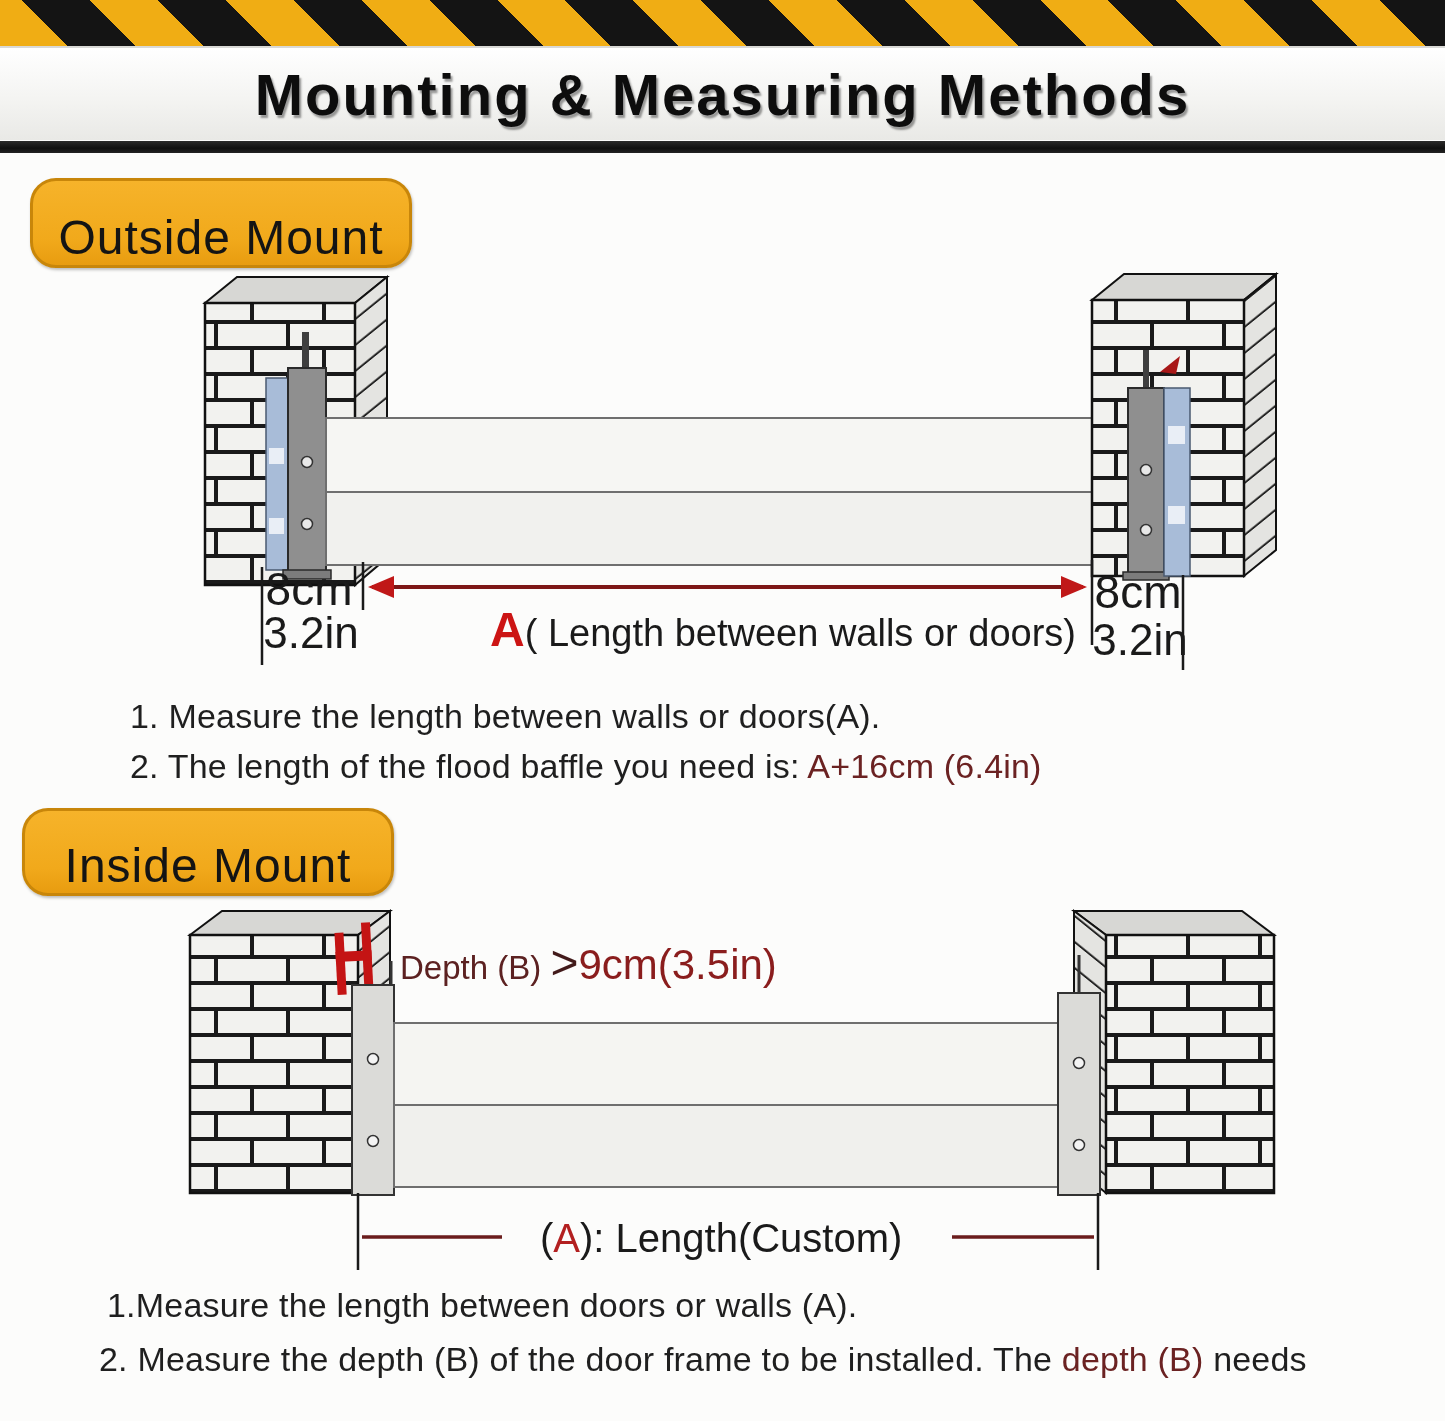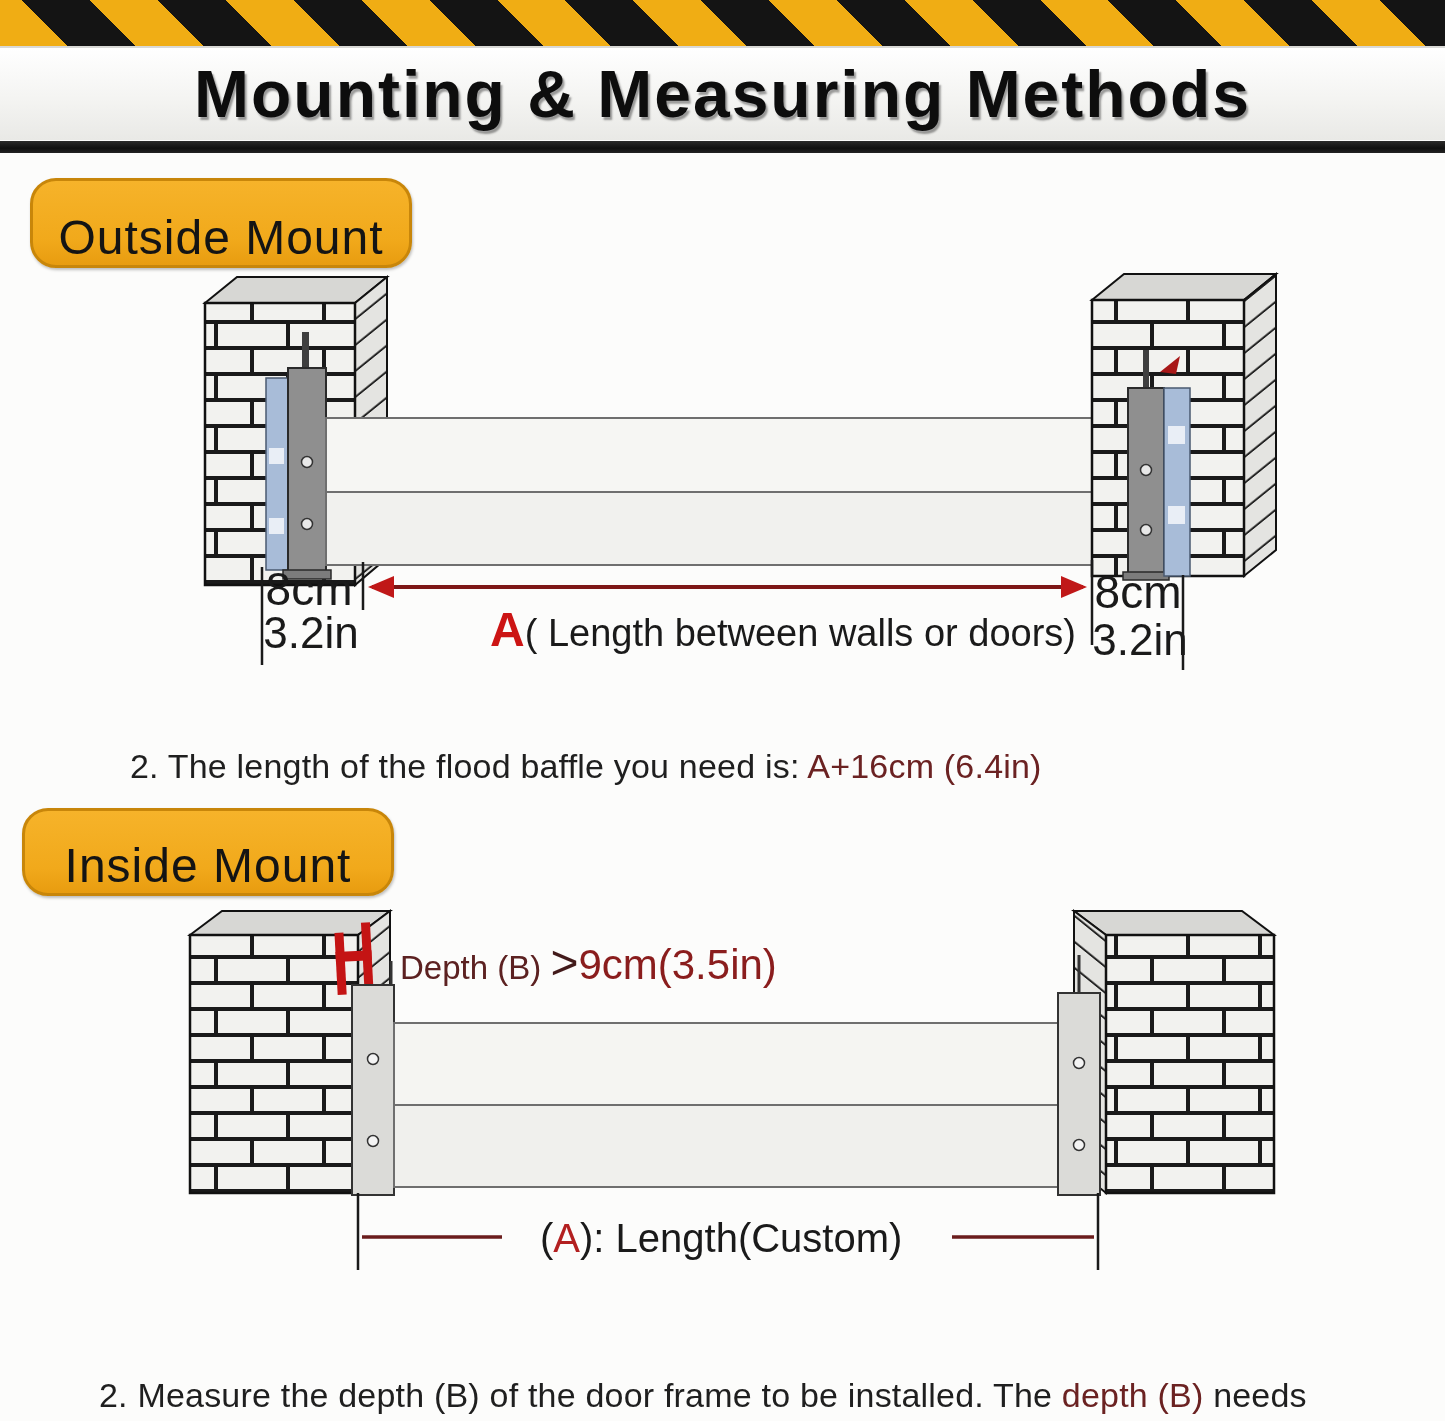--- a/index.html
+++ b/index.html
@@ -20,21 +20,21 @@
     background:repeating-linear-gradient(45deg,
       var(--hazard-yellow) 0 48px, var(--hazard-black) 48px 96px);
     border-bottom:2px solid #d9d9d6;
   }
   .title-band{
     position:absolute; left:0; top:48px; width:100%; height:92px;
     background:linear-gradient(180deg,#ffffff 0%,#f4f4f2 55%,#e9e9e6 100%);
     display:flex; align-items:center; justify-content:center;
   }
   .page-title{
-    font-size:66px; font-weight:bold; letter-spacing:2px; color:var(--title-text);
+    font-size:58px; font-weight:bold; letter-spacing:2px; color:var(--title-text);
     text-shadow:2px 3px 2px rgba(0,0,0,0.38), 0 1px 0 #ffffff;
     white-space:nowrap;
   }
   .title-bar{
     position:absolute; left:0; top:141px; width:100%; height:12px;
     background:linear-gradient(180deg,#2b2b2b,#101010 60%,#232323);
   }
   .badge{
     position:absolute; box-sizing:border-box;
     background:linear-gradient(180deg,#f6b32a,var(--accent-yellow) 70%,#e89c10);
@@ -123,20 +123,23 @@
       <polygon points="368,317 394,306 394,328" fill="#C01818"></polygon>
       <polygon points="1087,317 1061,306 1061,328" fill="#C01818"></polygon>
       <text x="309" y="335" text-anchor="middle" font-size="46" fill="#1a1a1a">8cm</text>
       <text x="311" y="378" text-anchor="middle" font-size="44" fill="#1a1a1a">3.2in</text>
       <text x="1138" y="338" text-anchor="middle" font-size="46" fill="#1a1a1a">8cm</text>
       <text x="1140" y="385" text-anchor="middle" font-size="44" fill="#1a1a1a">3.2in</text>
       <text x="490" y="376" font-size="38"><tspan font-size="48" font-weight="bold" fill="#CC1414">A</tspan><tspan fill="#1a1a1a">( Length between walls or doors)</tspan></text>
     </g>
   </svg>
 
+  <div class="steps" style="left:130px; top:697px;">
+    <span>1. Measure the length between walls or doors(A).</span>
+  </div>
   <div class="steps" style="left:130px; top:747px;">
     <span>2. The length of the flood baffle you need is: </span><span class="hl">A+16cm (6.4in)</span>
   </div>
 
   <div class="badge inside">
     <span>Inside Mount</span>
   </div>
 
   <svg class="diagram" style="top:905px" width="1445" height="380" viewBox="0 0 1445 380">
     <defs>
@@ -190,17 +193,20 @@
 
     <g>
       <line x1="358" y1="288" x2="358" y2="365" stroke="#1a1a1a" stroke-width="2.5"></line>
       <line x1="1098" y1="288" x2="1098" y2="365" stroke="#1a1a1a" stroke-width="2.5"></line>
       <line x1="362" y1="332" x2="502" y2="332" stroke="#6B1D1D" stroke-width="3.5"></line>
       <line x1="952" y1="332" x2="1094" y2="332" stroke="#6B1D1D" stroke-width="3.5"></line>
       <text x="540" y="347" font-size="40"><tspan fill="#1a1a1a">(</tspan><tspan fill="#b32020">A</tspan><tspan fill="#1a1a1a">): Length(Custom)</tspan></text>
     </g>
   </svg>
 
-  <div class="steps" style="left:99px; top:1340px;margin-top:36px;">
+  <div class="steps" style="left:107px; top:1286px;">
+    <span>1.Measure the length between doors or walls (A).</span>
+  </div>
+  <div class="steps" style="left:99px; top:1340px;">
     <span>2. Measure the depth (B) of the door frame to be installed. The </span><span class="hl">depth (B)</span><span> needs</span>
   </div>
 
 </div>
 
 </body></html>

